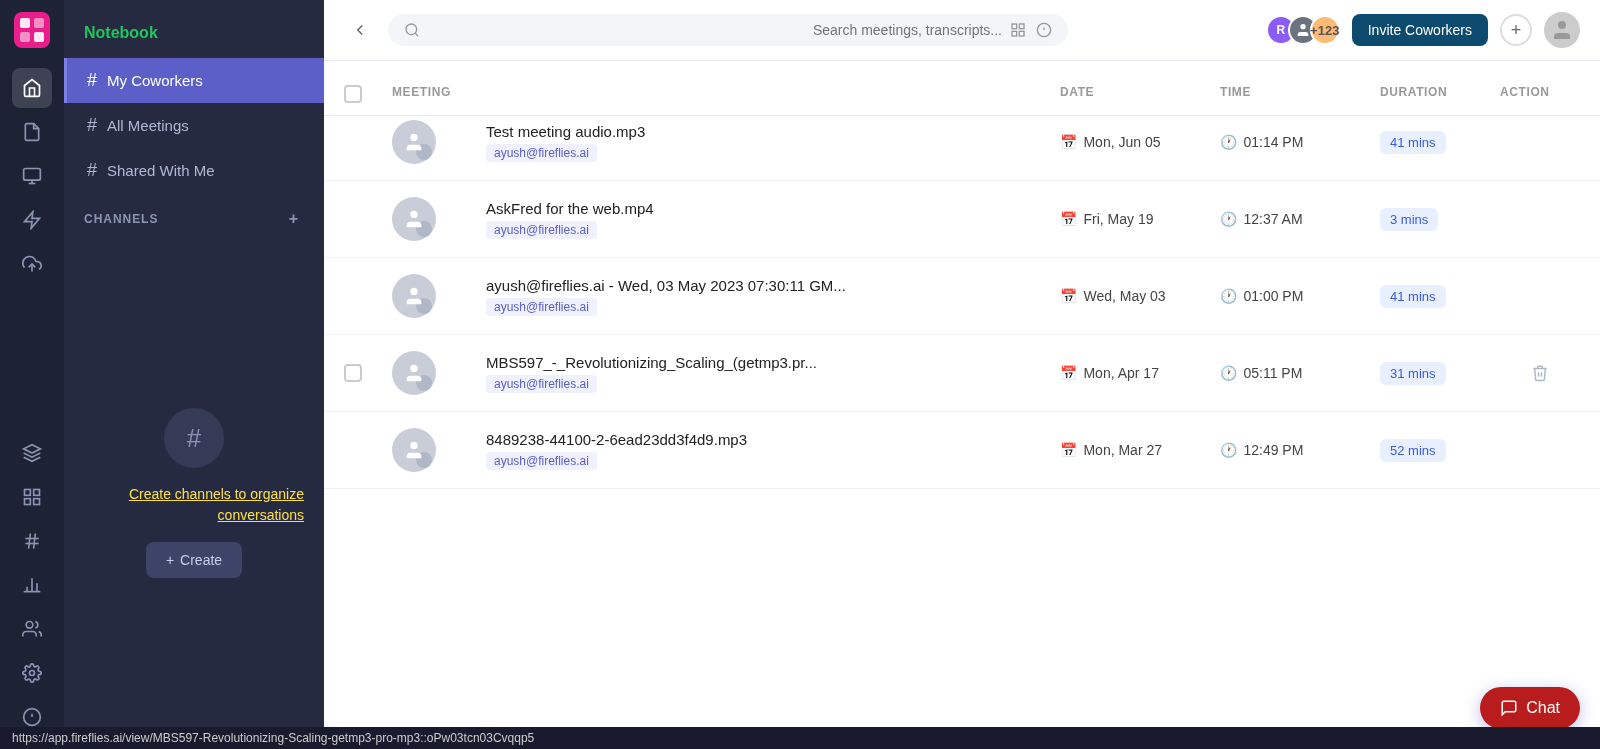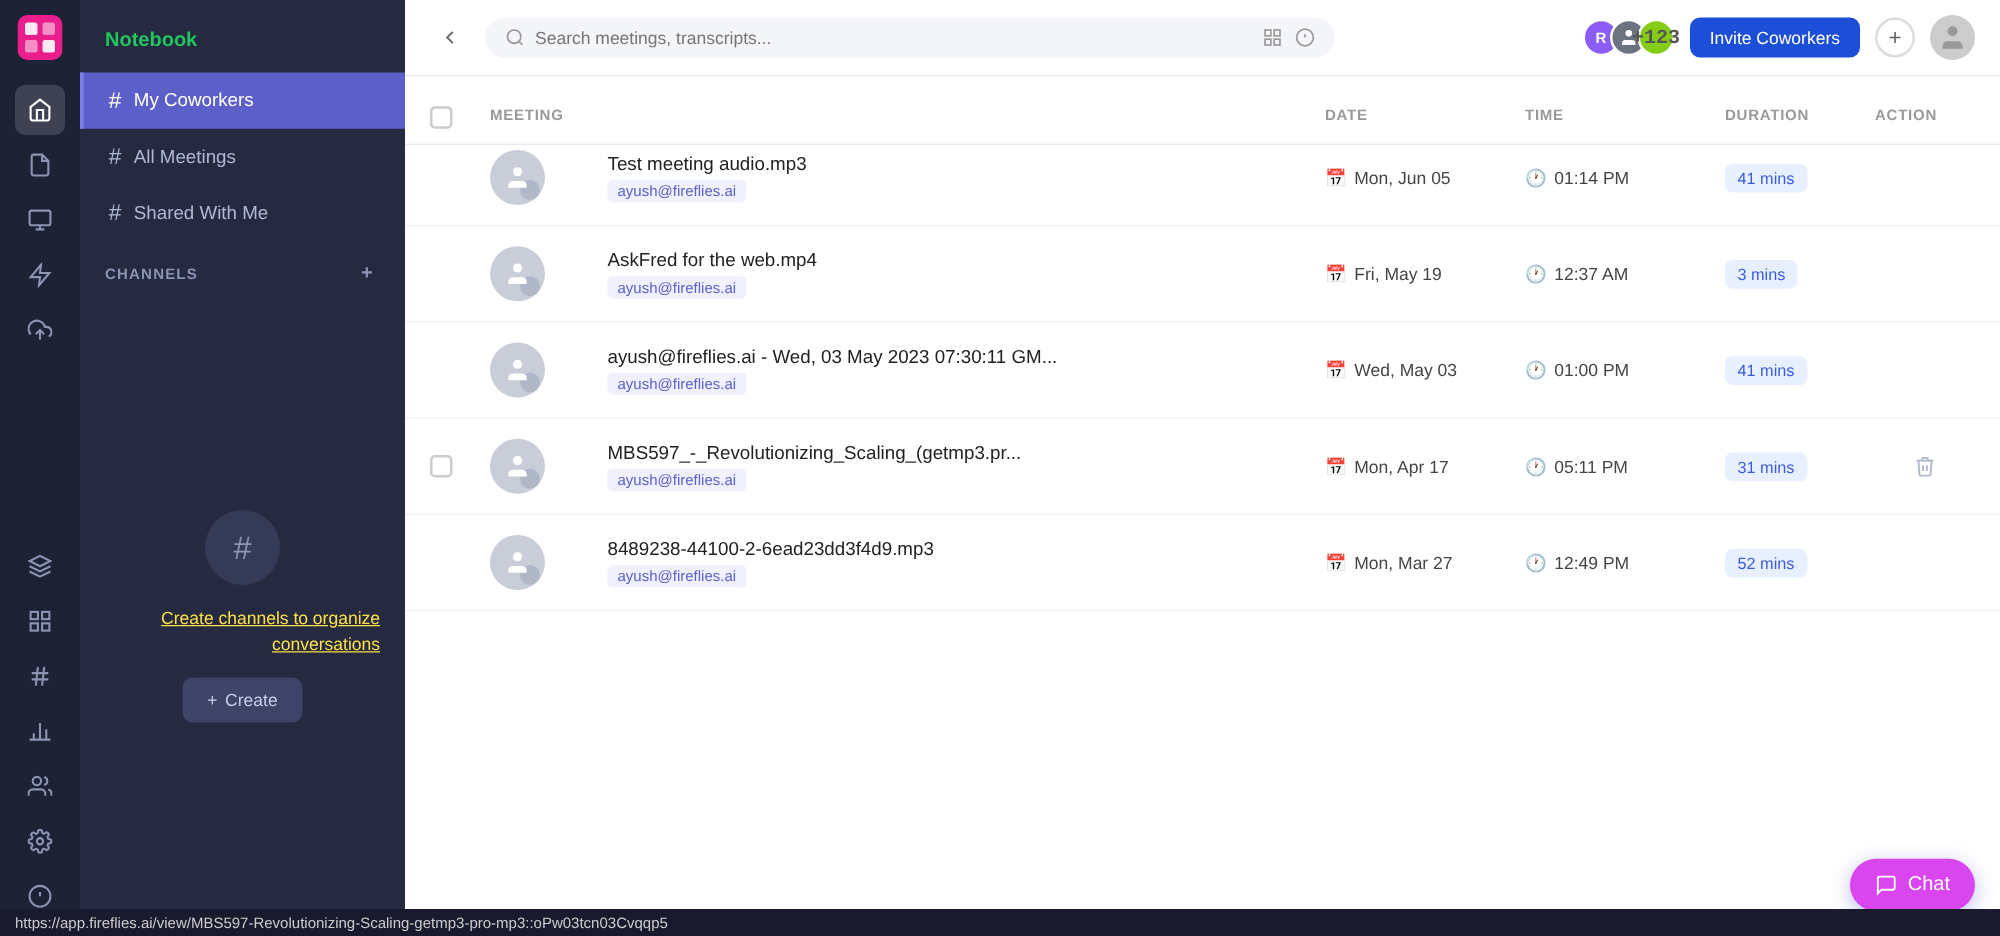--- a/index.html
+++ b/index.html
@@ -171,35 +171,36 @@
       gap: 8px;
       max-width: 680px;
     }
     .search-bar input {
       border: none;
       background: transparent;
       outline: none;
       font-size: 14px;
       color: #444;
       flex: 1;
+      text-align: right;
     }
     .search-icon { color: #999; font-size: 16px; }
     .search-extra-icons { display: flex; gap: 10px; align-items: center; color: #999; }
 
     .topbar-right {
       display: flex;
       align-items: center;
       gap: 12px;
       margin-left: auto;
     }
     .invite-btn {
       display: flex;
       align-items: flex-start;
       gap: 8px;
-      background: #1d4ed8;
+      background: #0c4a6e;
       color: #fff;
       border: none;
       border-radius: 8px;
       padding: 8px 16px;
       font-size: 14px;
       cursor: pointer;
       white-space: nowrap;
     }
     .avatar-stack { display: flex; align-items: center; }
     .avatar-item {
@@ -211,24 +212,23 @@
       margin-left: -8px;
       display: flex;
       align-items: center;
       justify-content: center;
       font-size: 12px;
       color: #fff;
       font-weight: 600;
     }
     .avatar-item:first-child { margin-left: 0; }
     .avatar-count {
-      background: #84cc16;
+      background: #fdba74;
       color: #555;
-      font-size: 16px;
-      font-family: Liberation Mono, monospace;
+      font-size: 13px;
     }
     .plus-circle {
       width: 32px;
       height: 32px;
       border-radius: 50%;
       border: 2px solid #ddd;
       display: flex;
       align-items: center;
       justify-content: center;
       cursor: pointer;
@@ -354,21 +354,21 @@
       color: #b0b8c8;
       font-size: 18px;
       cursor: pointer;
     }
 
     
     .chat-bubble {
       position: fixed;
       bottom: 20px;
       right: 20px;
-      background: #d946ef;
+      background: #b91c1c;
       color: #fff;
       border-radius: 30px;
       padding: 12px 20px;
       display: flex;
       align-items: center;
       gap: 8px;
       font-size: 16px;
       font-weight: 500;
       cursor: pointer;
       box-shadow: 0 4px 16px rgba(91,95,199,0.4);

